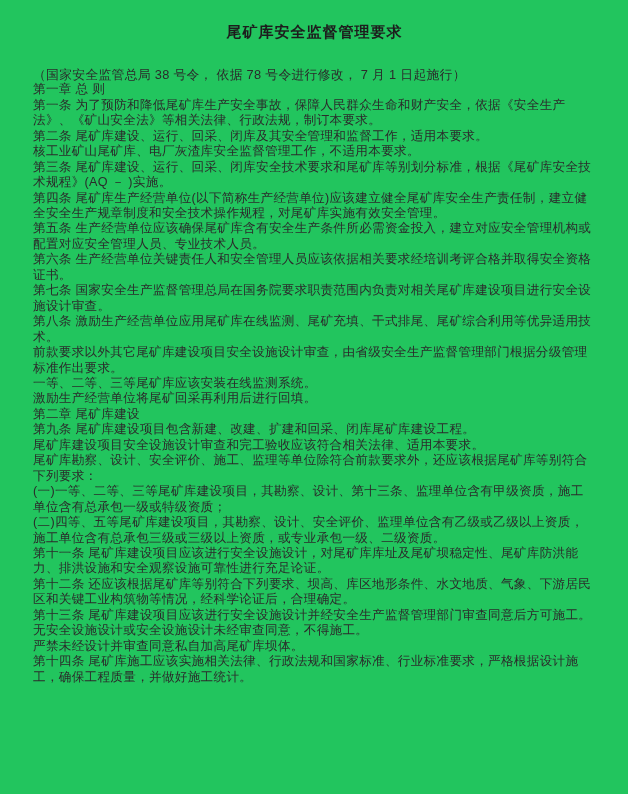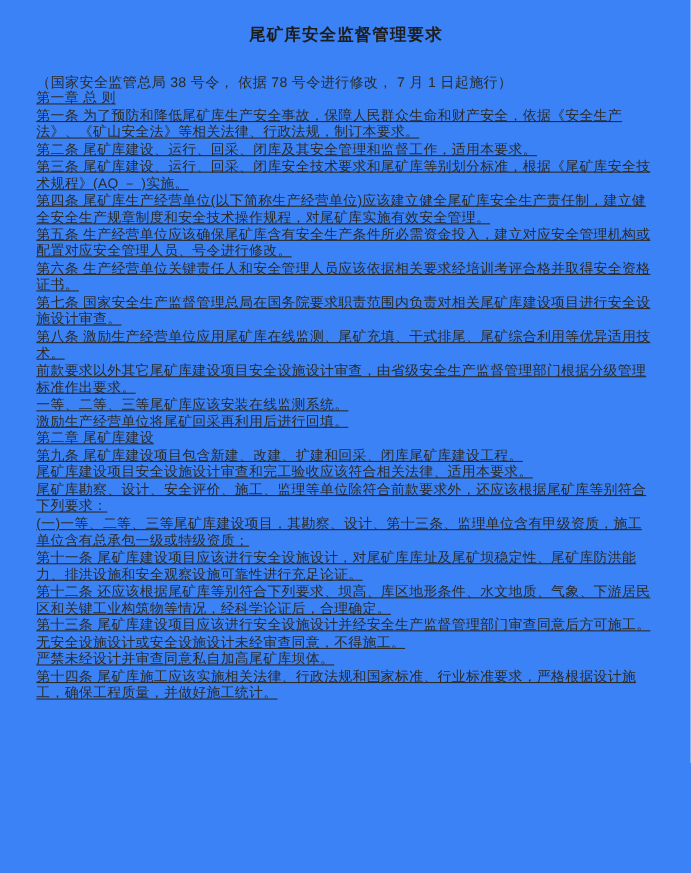--- a/index.html
+++ b/index.html
@@ -5,21 +5,21 @@
   html, body {
     margin: 0;
     padding: 0;
     background: #ffffff;
   }
   .page {
     position: relative;
     box-sizing: border-box;
     width: 628px;
     min-height: 794px;
-    background: #3b82f6;
+    background: #22c55e;
     padding: 24px 32px 30px 33px;
     font-family: "Liberation Sans", sans-serif;
     color: #2b2b2b;
   }
   .doc-title {
     margin: 0 0 27px 0;
     text-align: center;
     font-size: 15px;
     line-height: 16px;
     font-weight: bold;
@@ -27,21 +27,20 @@
     color: #1d1d1d;
   }
   .doc-subtitle {
     margin: 0;
     font-size: 12.8px;
     line-height: 15.4px;
     letter-spacing: 0.3px;
   }
   .doc-body {
     margin: 0;
-    text-decoration: underline;
   }
   .doc-body p.para {
     margin: 0;
     font-size: 12.6px;
     line-height: 15.45px;
     letter-spacing: 0.3px;
     word-break: break-all;
     text-align: left;
     color: #2b2b2b;
   }
@@ -49,34 +48,36 @@
 </head>
 <body>
 
 <div class="page">
   <h1 class="doc-title">尾矿库安全监督管理要求</h1>
   <p class="doc-subtitle">（国家安全监管总局 38 号令， 依据 78 号令进行修改， 7 月 1 日起施行）</p>
   <div class="doc-body">
       <p class="para">第一章 总 则</p>
       <p class="para">第一条 为了预防和降低尾矿库生产安全事故，保障人民群众生命和财产安全，依据《安全生产法》、《矿山安全法》等相关法律、行政法规，制订本要求。</p>
       <p class="para">第二条 尾矿库建设、运行、回采、闭库及其安全管理和监督工作，适用本要求。</p>
+      <p class="para">核工业矿山尾矿库、电厂灰渣库安全监督管理工作，不适用本要求。</p>
       <p class="para">第三条 尾矿库建设、运行、回采、闭库安全技术要求和尾矿库等别划分标准，根据《尾矿库安全技术规程》(AQ － )实施。</p>
       <p class="para">第四条 尾矿库生产经营单位(以下简称生产经营单位)应该建立健全尾矿库安全生产责任制，建立健全安全生产规章制度和安全技术操作规程，对尾矿库实施有效安全管理。</p>
-      <p class="para">第五条 生产经营单位应该确保尾矿库含有安全生产条件所必需资金投入，建立对应安全管理机构或配置对应安全管理人员、号令进行修改。</p>
+      <p class="para">第五条 生产经营单位应该确保尾矿库含有安全生产条件所必需资金投入，建立对应安全管理机构或配置对应安全管理人员、专业技术人员。</p>
       <p class="para">第六条 生产经营单位关键责任人和安全管理人员应该依据相关要求经培训考评合格并取得安全资格证书。</p>
       <p class="para">第七条 国家安全生产监督管理总局在国务院要求职责范围内负责对相关尾矿库建设项目进行安全设施设计审查。</p>
       <p class="para">第八条 激励生产经营单位应用尾矿库在线监测、尾矿充填、干式排尾、尾矿综合利用等优异适用技术。</p>
       <p class="para">前款要求以外其它尾矿库建设项目安全设施设计审查，由省级安全生产监督管理部门根据分级管理标准作出要求。</p>
       <p class="para">一等、二等、三等尾矿库应该安装在线监测系统。</p>
       <p class="para">激励生产经营单位将尾矿回采再利用后进行回填。</p>
       <p class="para">第二章 尾矿库建设</p>
       <p class="para">第九条 尾矿库建设项目包含新建、改建、扩建和回采、闭库尾矿库建设工程。</p>
       <p class="para">尾矿库建设项目安全设施设计审查和完工验收应该符合相关法律、适用本要求。</p>
       <p class="para">尾矿库勘察、设计、安全评价、施工、监理等单位除符合前款要求外，还应该根据尾矿库等别符合下列要求：</p>
       <p class="para">(一)一等、二等、三等尾矿库建设项目，其勘察、设计、第十三条、监理单位含有甲级资质，施工单位含有总承包一级或特级资质；</p>
+      <p class="para">(二)四等、五等尾矿库建设项目，其勘察、设计、安全评价、监理单位含有乙级或乙级以上资质，施工单位含有总承包三级或三级以上资质，或专业承包一级、二级资质。</p>
       <p class="para">第十一条 尾矿库建设项目应该进行安全设施设计，对尾矿库库址及尾矿坝稳定性、尾矿库防洪能力、排洪设施和安全观察设施可靠性进行充足论证。</p>
       <p class="para">第十二条 还应该根据尾矿库等别符合下列要求、坝高、库区地形条件、水文地质、气象、下游居民区和关键工业构筑物等情况，经科学论证后，合理确定。</p>
       <p class="para">第十三条 尾矿库建设项目应该进行安全设施设计并经安全生产监督管理部门审查同意后方可施工。</p>
       <p class="para">无安全设施设计或安全设施设计未经审查同意，不得施工。</p>
       <p class="para">严禁未经设计并审查同意私自加高尾矿库坝体。</p>
       <p class="para">第十四条 尾矿库施工应该实施相关法律、行政法规和国家标准、行业标准要求，严格根据设计施工，确保工程质量，并做好施工统计。</p>
     </div>
 </div>
 
 </body></html>

